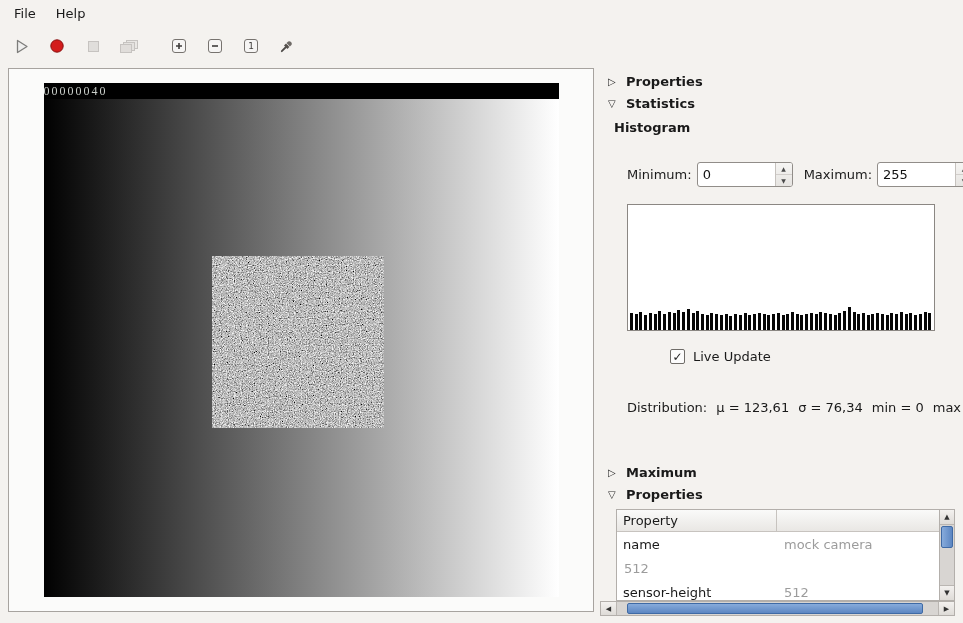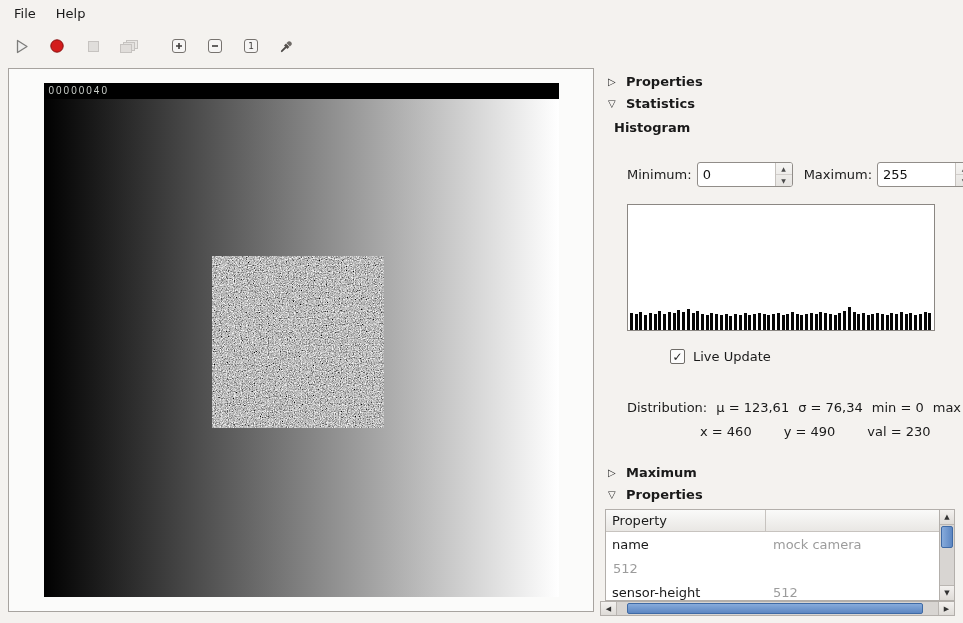--- a/index.html
+++ b/index.html
@@ -14,22 +14,22 @@
   
   .toolbar{height:40px;display:flex;align-items:center;padding-left:6px;gap:6px;}
   .tool-btn{width:30px;height:30px;display:flex;align-items:center;justify-content:center;border-radius:3px;}
   .tool-btn.disabled{opacity:.45;}
   .gap-before{margin-left:14px;}
   
   .viewport{position:absolute;left:8px;top:68px;width:584px;height:542px;border:1px solid #a7a39f;
     background:#fbfbfa;display:flex;align-items:center;justify-content:center;}
   .camera-frame{position:relative;width:515px;height:514px;background:linear-gradient(to right,#010101,#ffffff);}
   .frame-header{position:absolute;left:0;top:0;width:100%;height:16px;background:#000;}
-  .frame-counter{font-family:Liberation Sans, sans-serif;font-size:10px;color:#c9cec9;
-    line-height:16px;padding-left:5px;letter-spacing:2px;display:block;}
+  .frame-counter{font-family:Liberation Serif, serif;font-size:12px;color:#c9cec9;
+    line-height:16px;letter-spacing:2px;display:block;}
   .noise-square{position:absolute;left:168px;top:173px;width:172px;height:172px;}
   
   .sidebar{position:absolute;left:600px;top:68px;width:356px;height:549px;}
   .expander{position:absolute;display:flex;align-items:center;gap:7px;font-weight:bold;cursor:default;white-space:nowrap;}
   .exp-icon{font-size:10px;width:11px;color:#2a2a2a;font-weight:normal;}
   #exp-acquisition{left:8px;top:6px;}
   #exp-statistics{left:8px;top:28px;}
   #exp-preview{left:8px;top:397px;}
   #exp-properties{left:8px;top:419px;}
   .histogram-title{position:absolute;left:14px;top:52px;font-weight:bold;}
@@ -45,21 +45,21 @@
   .spin-btn.up{border-bottom:1px solid #d2cecb;}
   .hist-box{position:absolute;left:27px;top:136px;width:302px;height:125px;background:#fff;border:1px solid #8b8783;
     display:flex;align-items:flex-end;justify-content:space-between;padding:0 2px;}
   .hist-bar{width:3px;background:#060606;flex:none;}
   .live-row{position:absolute;left:70px;top:281px;display:flex;align-items:center;gap:8px;}
   .checkbox{width:15px;height:15px;border:1px solid #6f6c68;border-radius:2px;background:#fcfcfc;
     display:flex;align-items:center;justify-content:center;font-size:12px;font-weight:bold;color:#222;box-sizing:border-box;}
   .dist-row{position:absolute;left:27px;top:332px;display:flex;gap:9px;white-space:nowrap;}
   .coord-row{position:absolute;left:100px;top:356px;display:flex;gap:32px;white-space:nowrap;}
   
-  .props-table{position:absolute;left:5px;top:441px;width:339px;height:92px;background:#fff;
+  .props-table{position:absolute;left:16px;top:441px;width:339px;height:92px;background:#fff;
     border:1px solid #b3afab;box-sizing:border-box;overflow:hidden;}
   .props-header{display:flex;height:21px;background:linear-gradient(#fafaf9,#e9e7e4);border-bottom:1px solid #c7c3bf;}
   .ph-cell{display:flex;align-items:center;padding-left:6px;box-sizing:border-box;}
   .ph-property{width:160px;border-right:1px solid #c7c3bf;}
   .ph-value{flex:1;}
   .prow{display:flex;height:24px;align-items:center;}
   .pc-prop{width:160px;padding-left:6px;box-sizing:border-box;}
   .pc-val{flex:1;padding-left:7px;color:#9c9c9c;}
   
   .v-scroll{position:absolute;left:339px;top:441px;width:16px;height:92px;display:flex;flex-direction:column;
@@ -270,25 +270,20 @@
     </div>
 
     <div class="dist-row">
       <span>Distribution:</span>
       <span>μ = 123,61</span>
       <span>σ = 76,34</span>
       <span>min = 0</span>
       <span>max = 255</span>
     </div>
 
-    <div class="coord-row">
-      <span>x = 460</span>
-      <span>y = 490</span>
-      <span>val = 230</span>
-    </div>
 
     <div class="expander" id="exp-preview">
       <span class="exp-icon">▷</span>
       <span>Maximum</span>
     </div>
 
     <div class="expander" id="exp-properties">
       <span class="exp-icon">▽</span>
       <span>Properties</span>
     </div>

